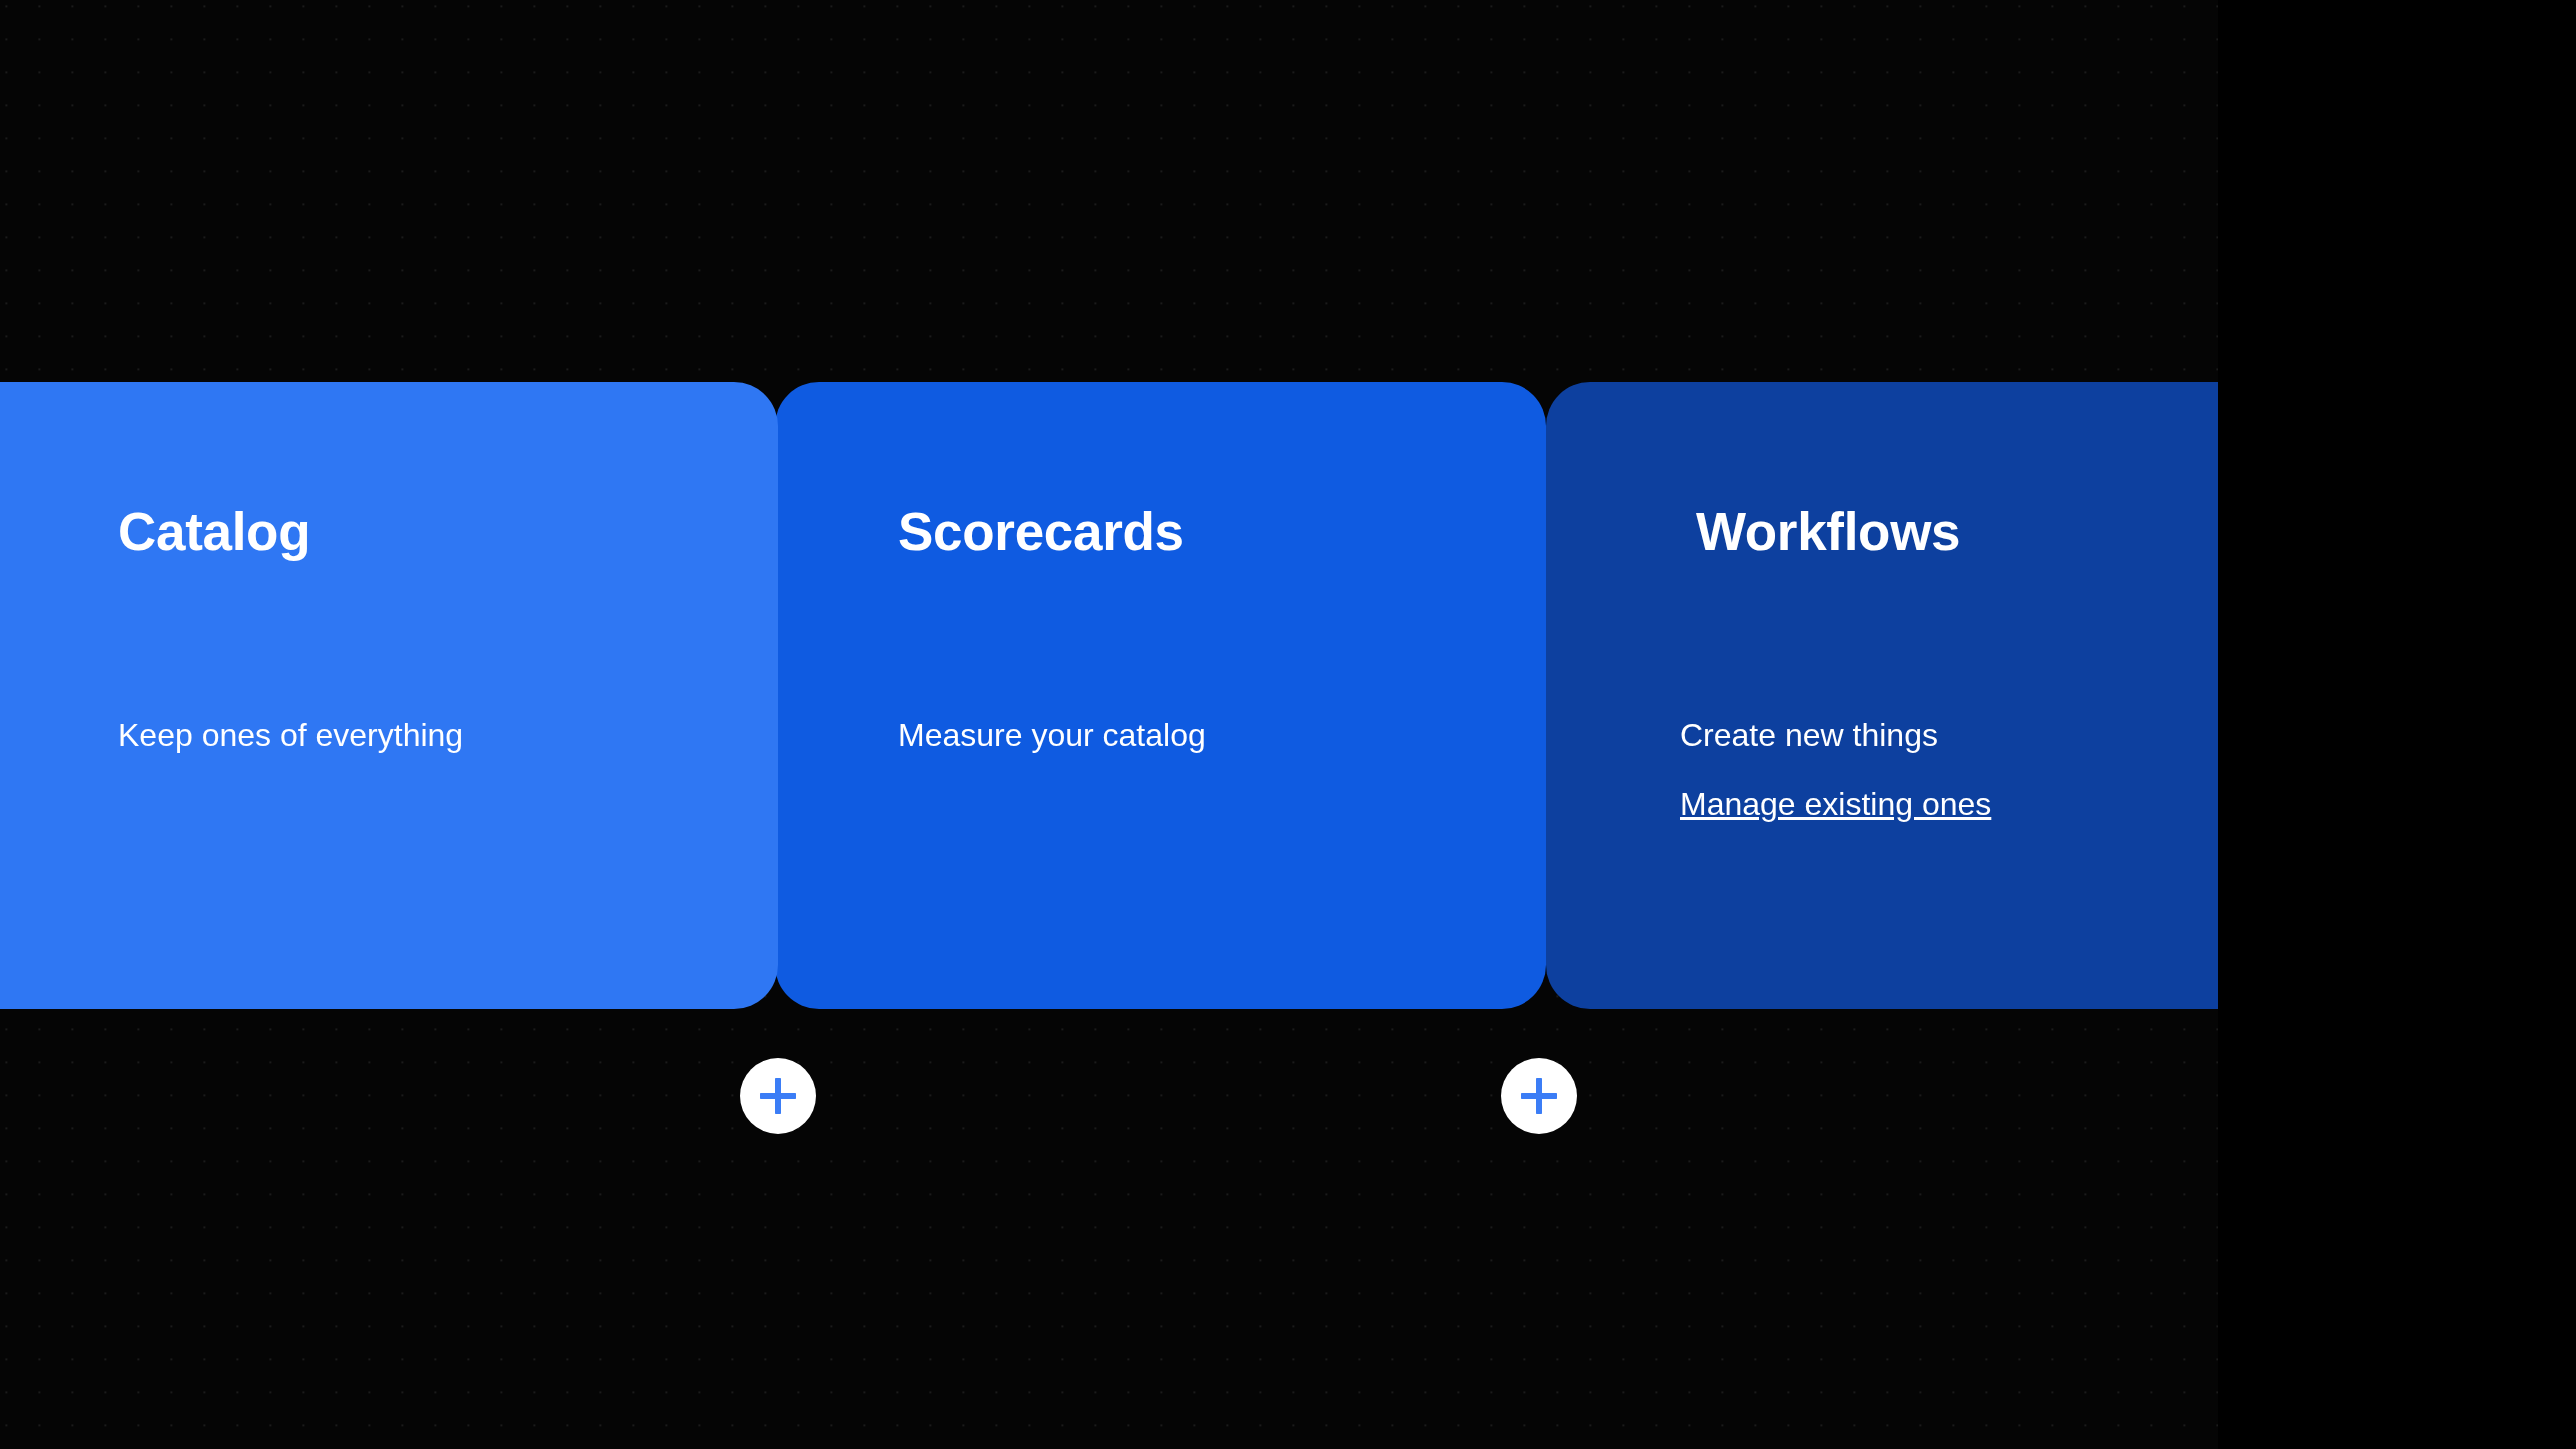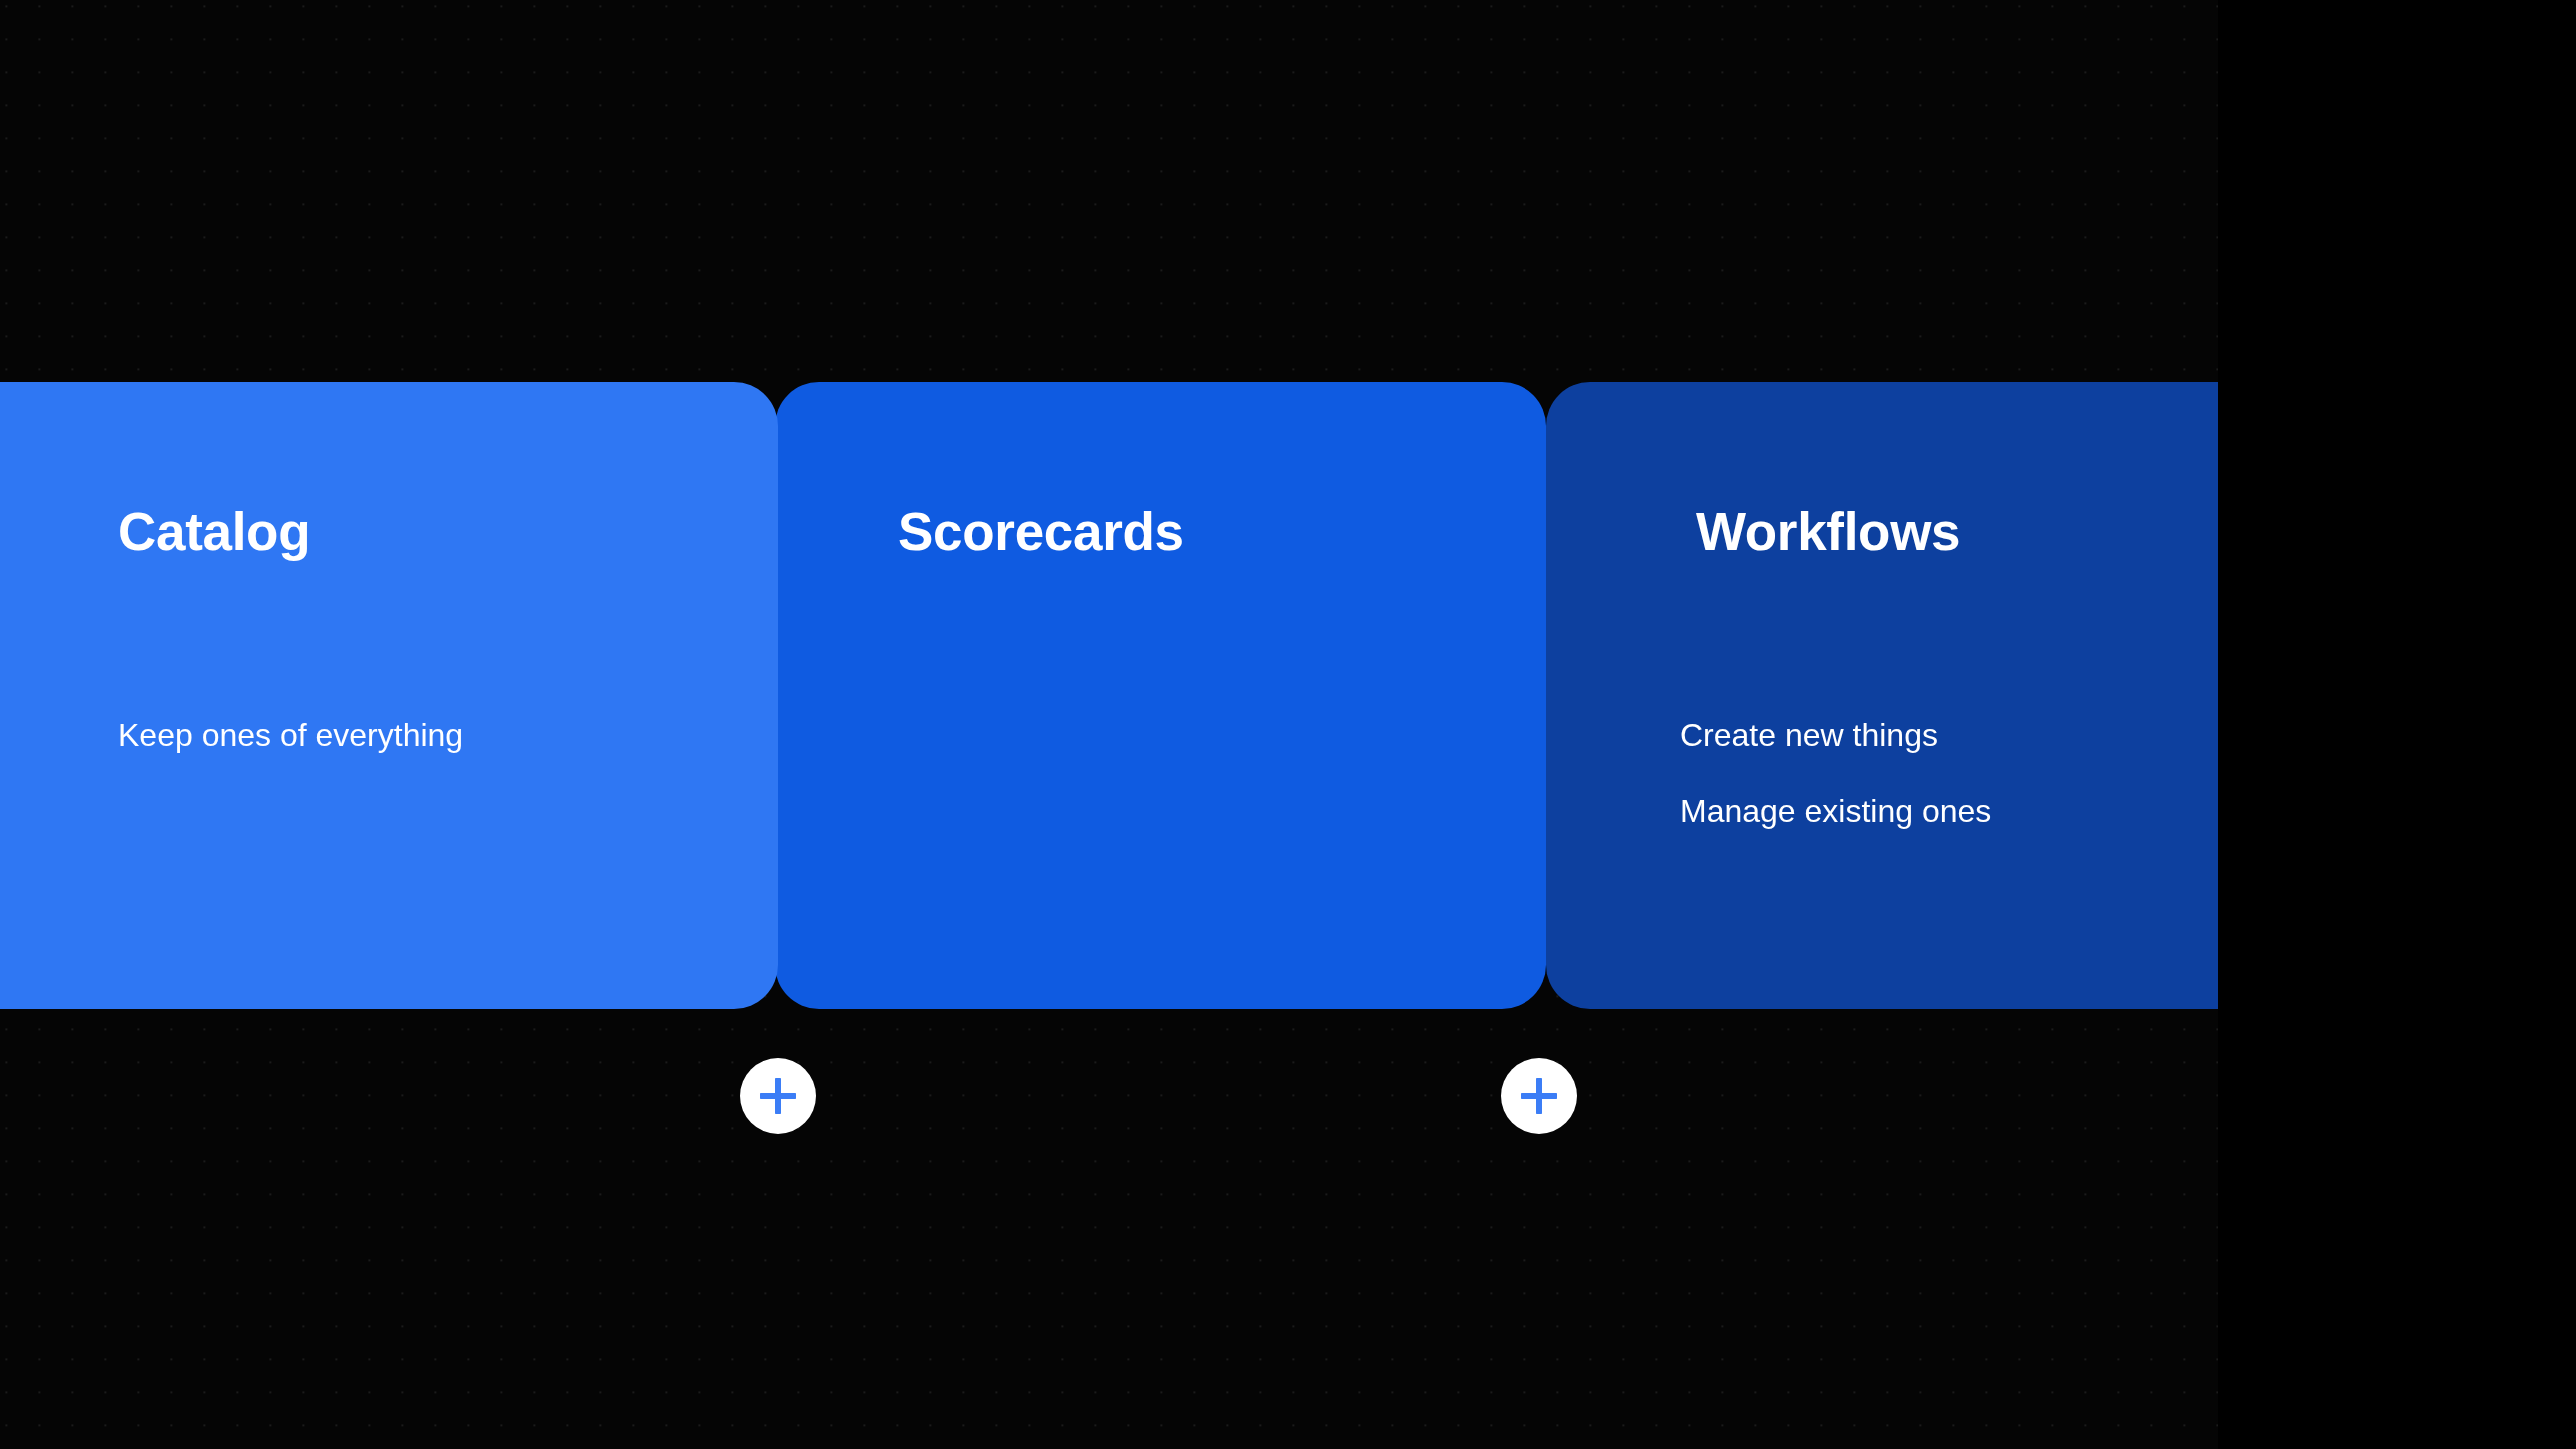--- a/index.html
+++ b/index.html
@@ -98,21 +98,22 @@
   .c2 .card-title { left: 123px; }
   .c2 .card-body  { left: 123px; top: 332px; width: 510px; white-space: nowrap; }
 
   .c3 .card-title { left: 150px; }
   .c3 .card-body  { left: 134px; top: 332px; width: 604px; }
 
   .card-body p {
     margin: 0;
   }
   .card-body p + p {
-    margin-top: 34px;
+    margin-top: 27px;
+    text-decoration: underline;
   }
 
   
   .plus-badge {
     position: absolute;
     width: 76px;
     height: 76px;
     border-radius: 50%;
     background: #ffffff;
     z-index: 10;
@@ -160,20 +161,23 @@
         <div class="card-title">Catalog</div>
         <div class="card-body">
           <p>Keep ones of everything</p>
         </div>
       </div>
     </div>
 
     <div class="card c2" style="background: rgb(15, 91, 225);">
       <div class="card-inner">
         <div class="card-title">Scorecards</div>
+        <div class="card-body">
+          <p>Measure your catalog</p>
+        </div>
       </div>
     </div>
 
     <div class="card c3" style="background: rgb(13, 64, 159);">
       <div class="card-inner">
         <div class="card-title">Workflows</div>
         <div class="card-body">
           <p>Create new things</p>
           <p>Manage existing ones</p>
         </div>

